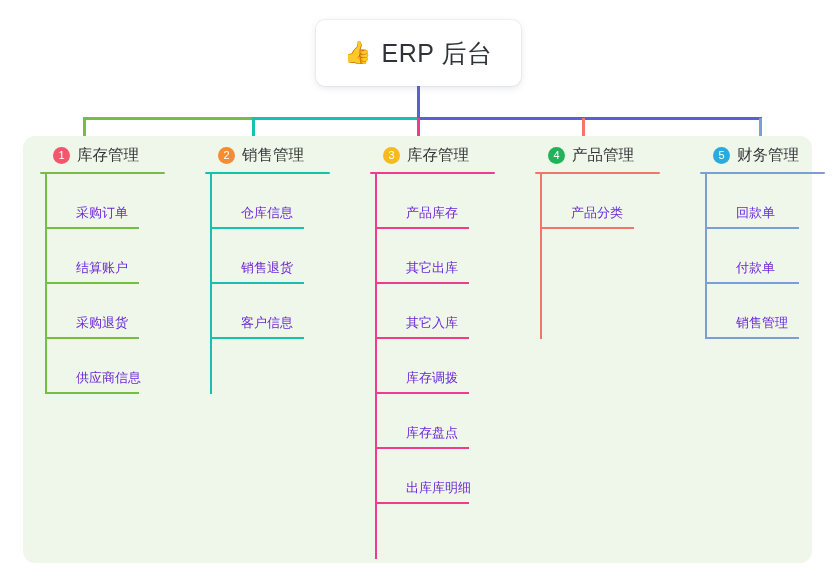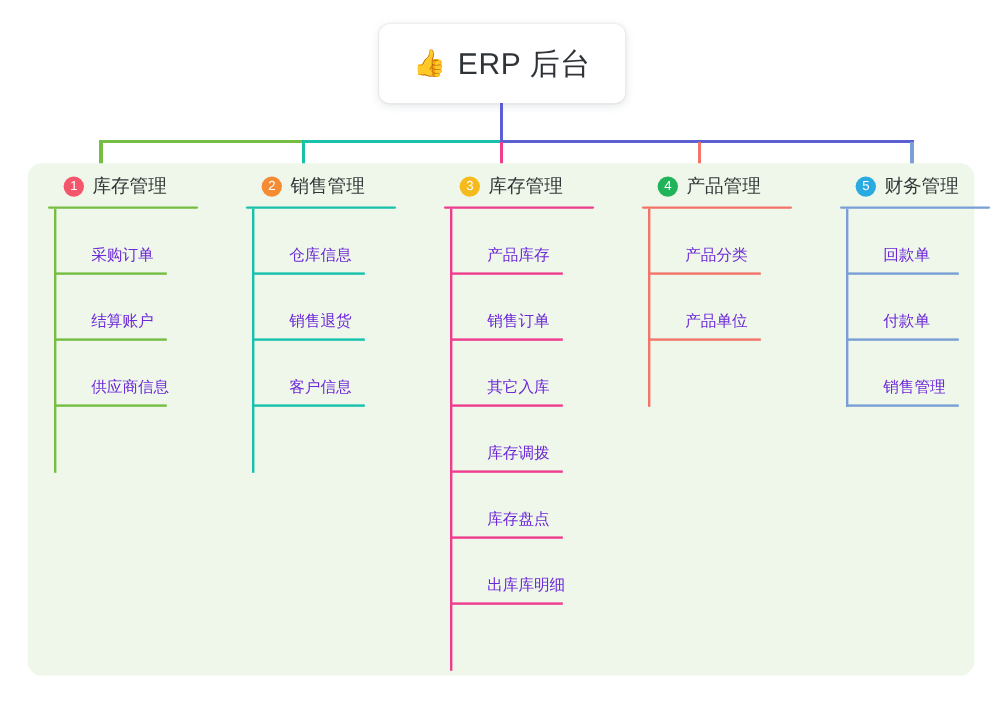--- a/index.html
+++ b/index.html
@@ -191,20 +191,24 @@
             <div class="spine" style="background: rgb(118, 189, 67); height: 220px;"></div>
             <div class="child">
               <span class="child-label">采购订单</span>
               <span class="child-underline" style="background: rgb(118, 189, 67);"></span>
             </div>
             <div class="child">
               <span class="child-label">结算账户</span>
               <span class="child-underline" style="background: rgb(118, 189, 67);"></span>
             </div>
             <div class="child">
+              <span class="child-label">采购退货</span>
+              <span class="child-underline" style="background: rgb(118, 189, 67);"></span>
+            </div>
+            <div class="child">
               <span class="child-label">供应商信息</span>
               <span class="child-underline" style="background: rgb(118, 189, 67);"></span>
             </div>
           </div>
         </div>
         <div class="column col-1">
           <div class="col-header">
             <span class="col-badge" style="background: rgb(245, 139, 51);">2</span>
             <span class="col-title">销售管理</span>
             <span class="col-underline" style="background: rgb(24, 193, 172);"></span>
@@ -231,21 +235,21 @@
             <span class="col-title">库存管理</span>
             <span class="col-underline" style="background: rgb(238, 61, 143);"></span>
           </div>
           <div class="children">
             <div class="spine" style="background: rgb(238, 61, 143); height: 385px;"></div>
             <div class="child">
               <span class="child-label">产品库存</span>
               <span class="child-underline" style="background: rgb(238, 61, 143);"></span>
             </div>
             <div class="child">
-              <span class="child-label">销售订单</span>
+              <span class="child-label">其它出库</span>
               <span class="child-underline" style="background: rgb(238, 61, 143);"></span>
             </div>
             <div class="child">
               <span class="child-label">其它入库</span>
               <span class="child-underline" style="background: rgb(238, 61, 143);"></span>
             </div>
             <div class="child">
               <span class="child-label">库存调拨</span>
               <span class="child-underline" style="background: rgb(238, 61, 143);"></span>
             </div>
@@ -264,24 +268,20 @@
             <span class="col-badge" style="background: rgb(33, 179, 90);">4</span>
             <span class="col-title">产品管理</span>
             <span class="col-underline" style="background: rgb(244, 116, 106);"></span>
           </div>
           <div class="children">
             <div class="spine" style="background: rgb(244, 116, 106); height: 165px;"></div>
             <div class="child">
               <span class="child-label">产品分类</span>
               <span class="child-underline" style="background: rgb(244, 116, 106);"></span>
             </div>
-            <div class="child">
-              <span class="child-label">产品单位</span>
-              <span class="child-underline" style="background: rgb(244, 116, 106);"></span>
-            </div>
           </div>
         </div>
         <div class="column col-4">
           <div class="col-header">
             <span class="col-badge" style="background: rgb(41, 171, 226);">5</span>
             <span class="col-title">财务管理</span>
             <span class="col-underline" style="background: rgb(122, 159, 214);"></span>
           </div>
           <div class="children">
             <div class="spine" style="background: rgb(122, 159, 214); height: 165px;"></div>

